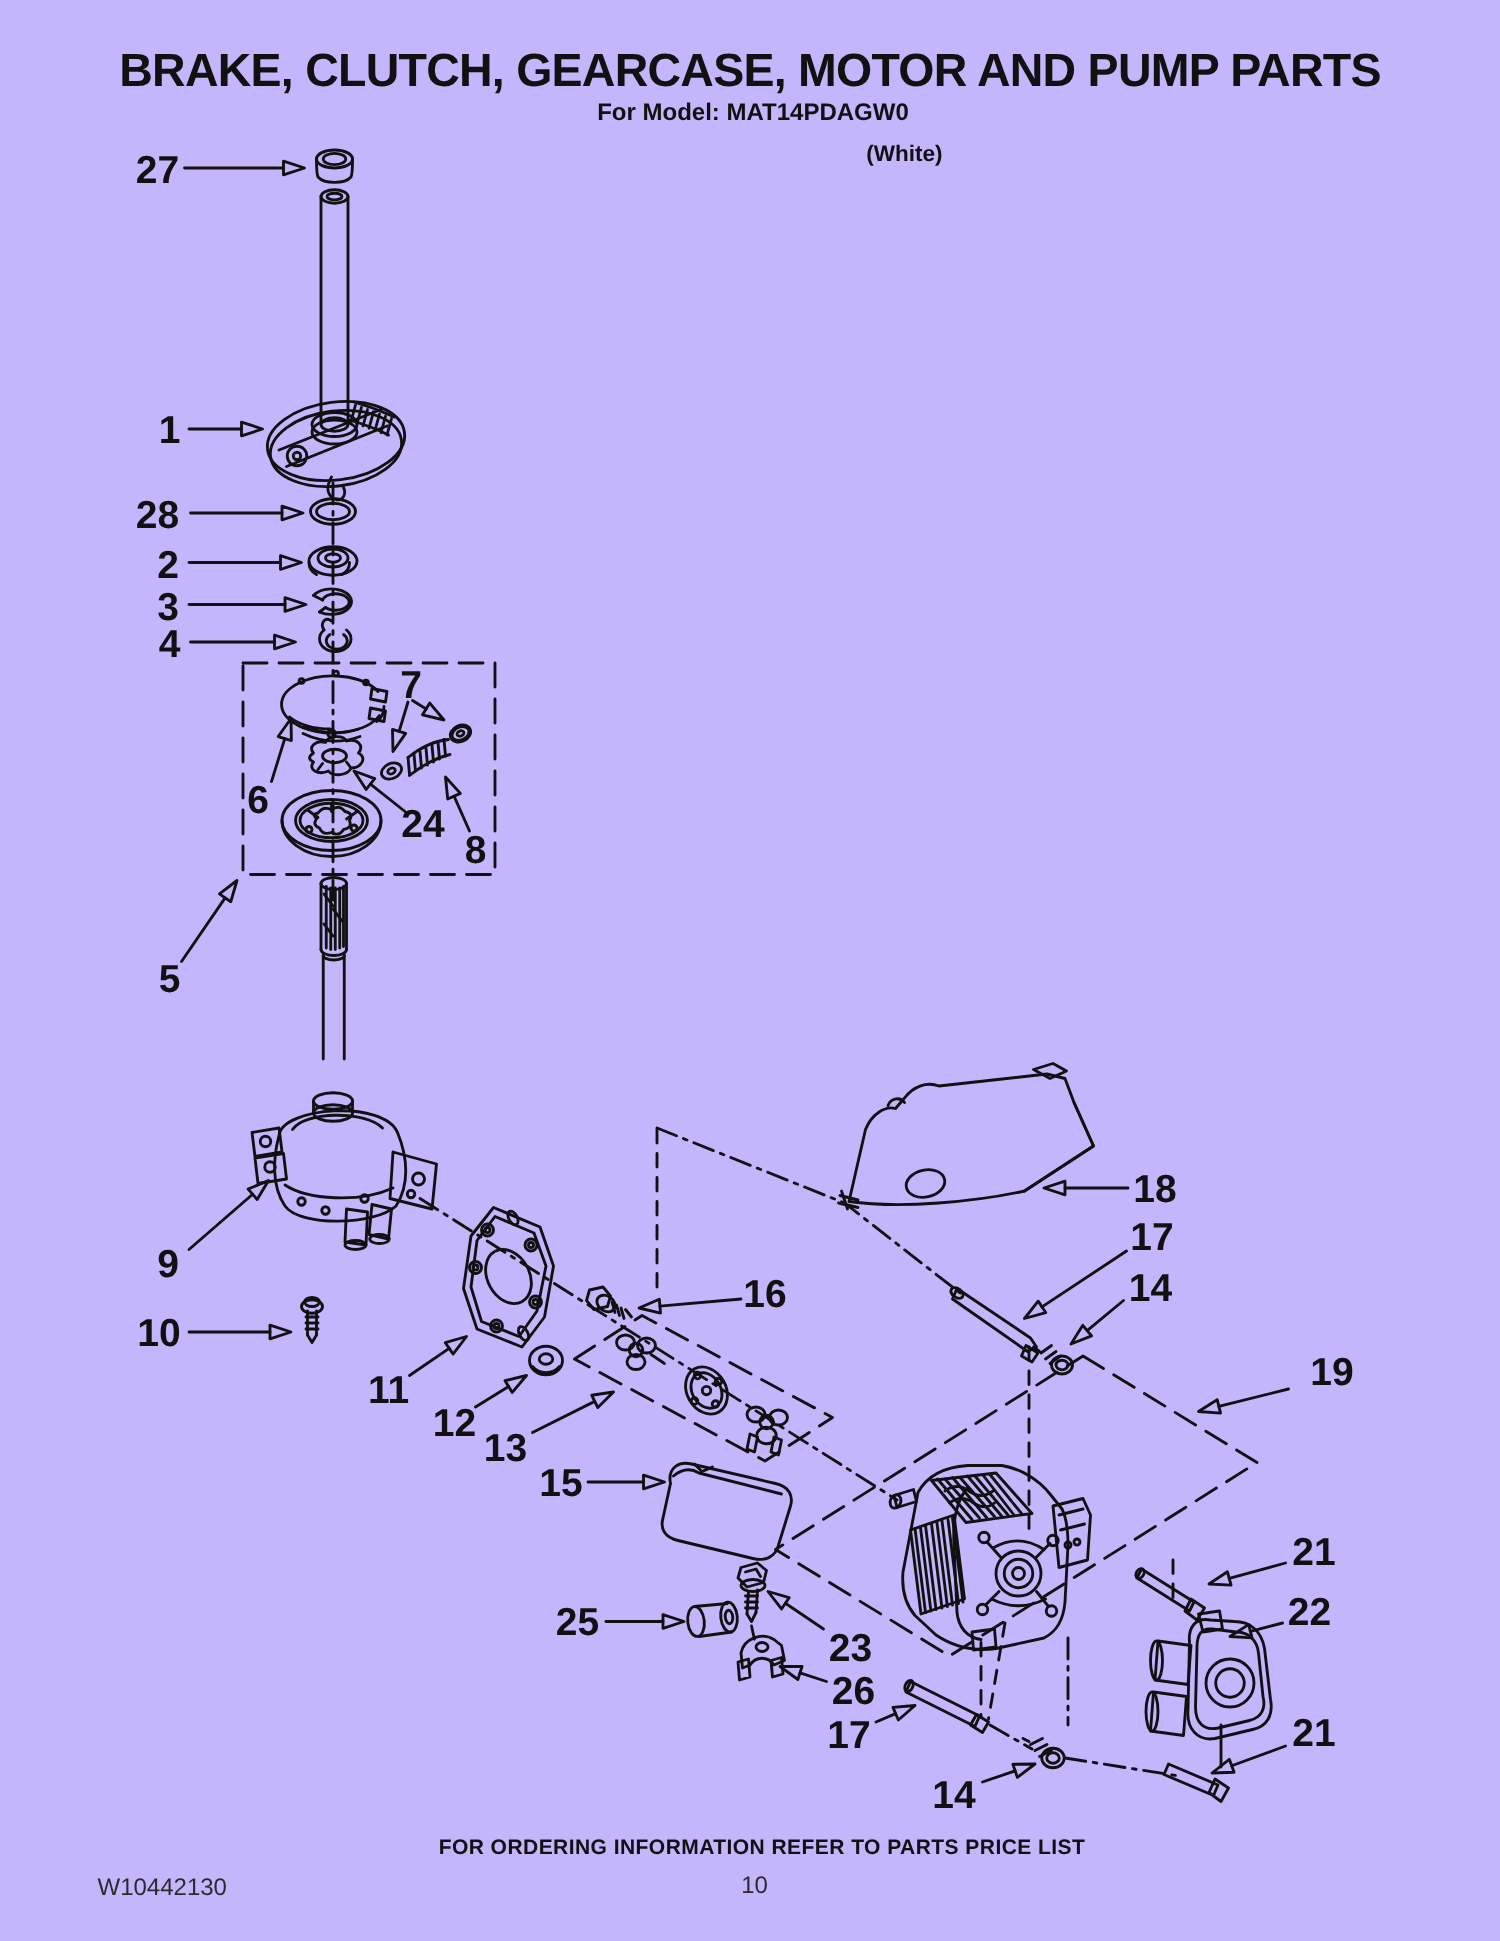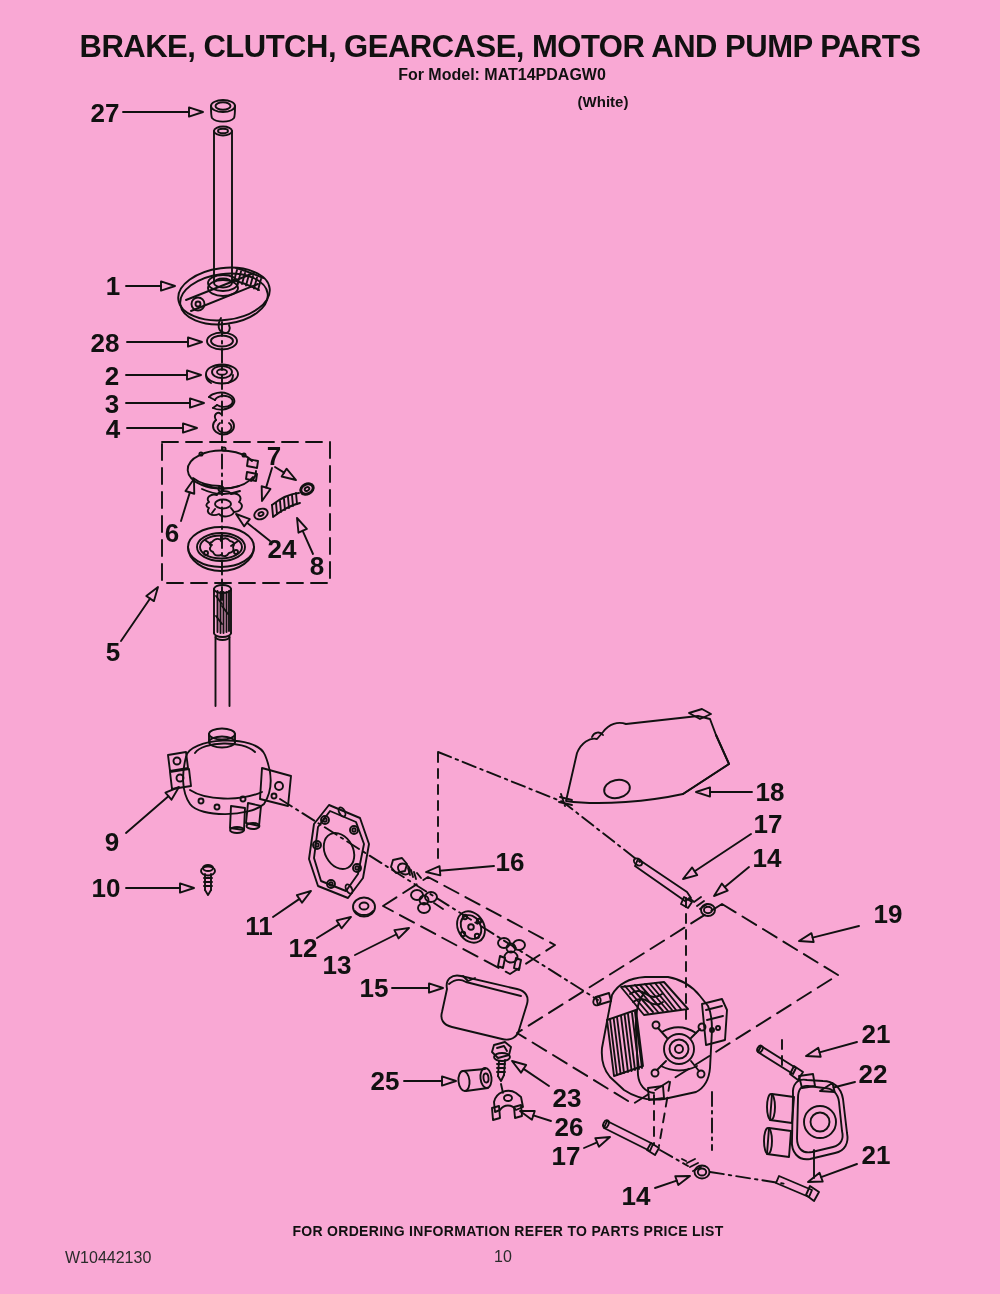--- a/index.html
+++ b/index.html
@@ -23,21 +23,21 @@
   .thick { stroke-width:4.5; }
   .boxdash  { stroke-dasharray:16 8;  stroke-width:2.6; }
   .cdash    { stroke-dasharray:9 7;   stroke-width:1.7; }
   .cdashdot { stroke-dasharray:14 5 2.5 5; stroke-width:1.7; }
   .leader   { stroke:var(--ink); stroke-width:2.8; }
   .arrowhead{ fill:var(--ink); stroke:none; }
 </style>
 </head>
 <body>
 
-<div class="page" style="background: #f9a8d4;">
+<div class="page" style="background: #c4b5fd;">
 <svg id="art" width="1000" height="1294" viewBox="0 0 1000 1294" xmlns="http://www.w3.org/2000/svg">
 
   <text class="title" x="500" y="57">BRAKE, CLUTCH, GEARCASE, MOTOR AND PUMP PARTS</text>
   <text class="subtitle" x="502" y="80">For Model: MAT14PDAGW0</text>
   <text class="colornote" x="603" y="107">(White)</text>
 
   <g>
     <path class="cdashdot" d="M222,322 V600"></path>
     <path class="cdashdot" d="M280,799 L598,1000"></path>
     <path class="cdash" d="M438,753 V861"></path>

